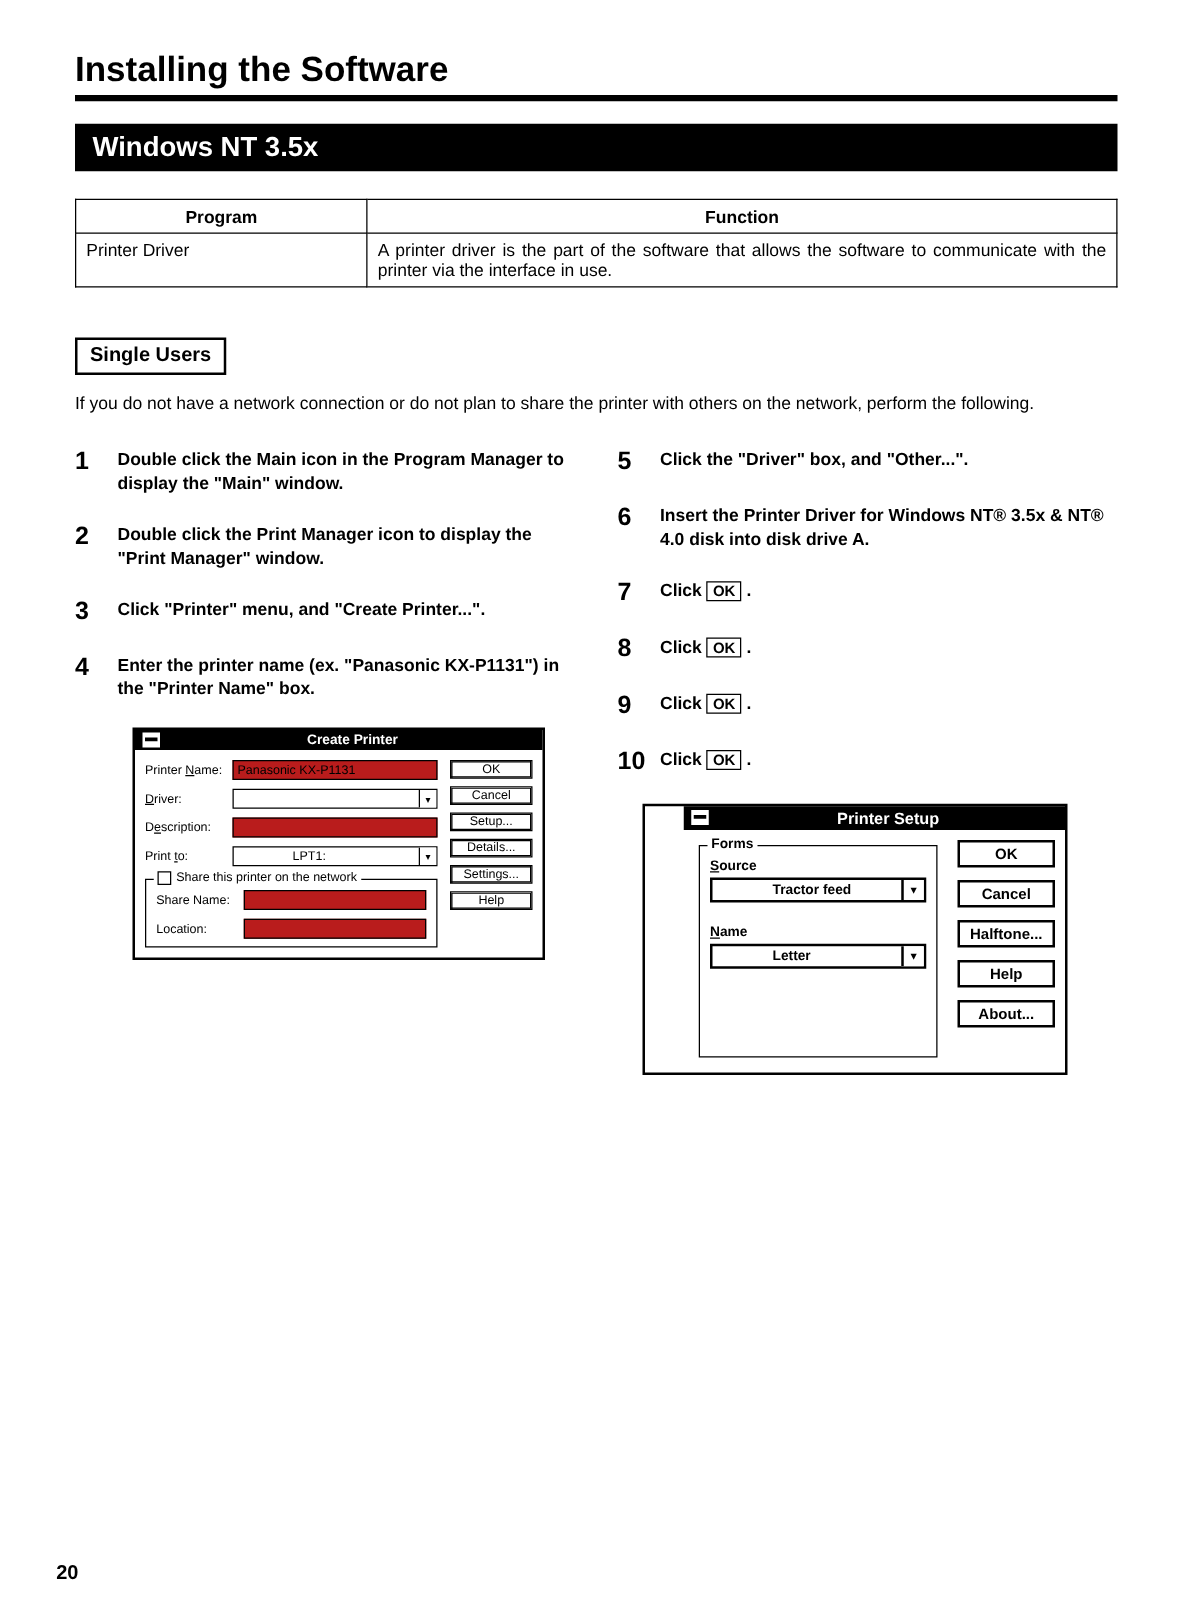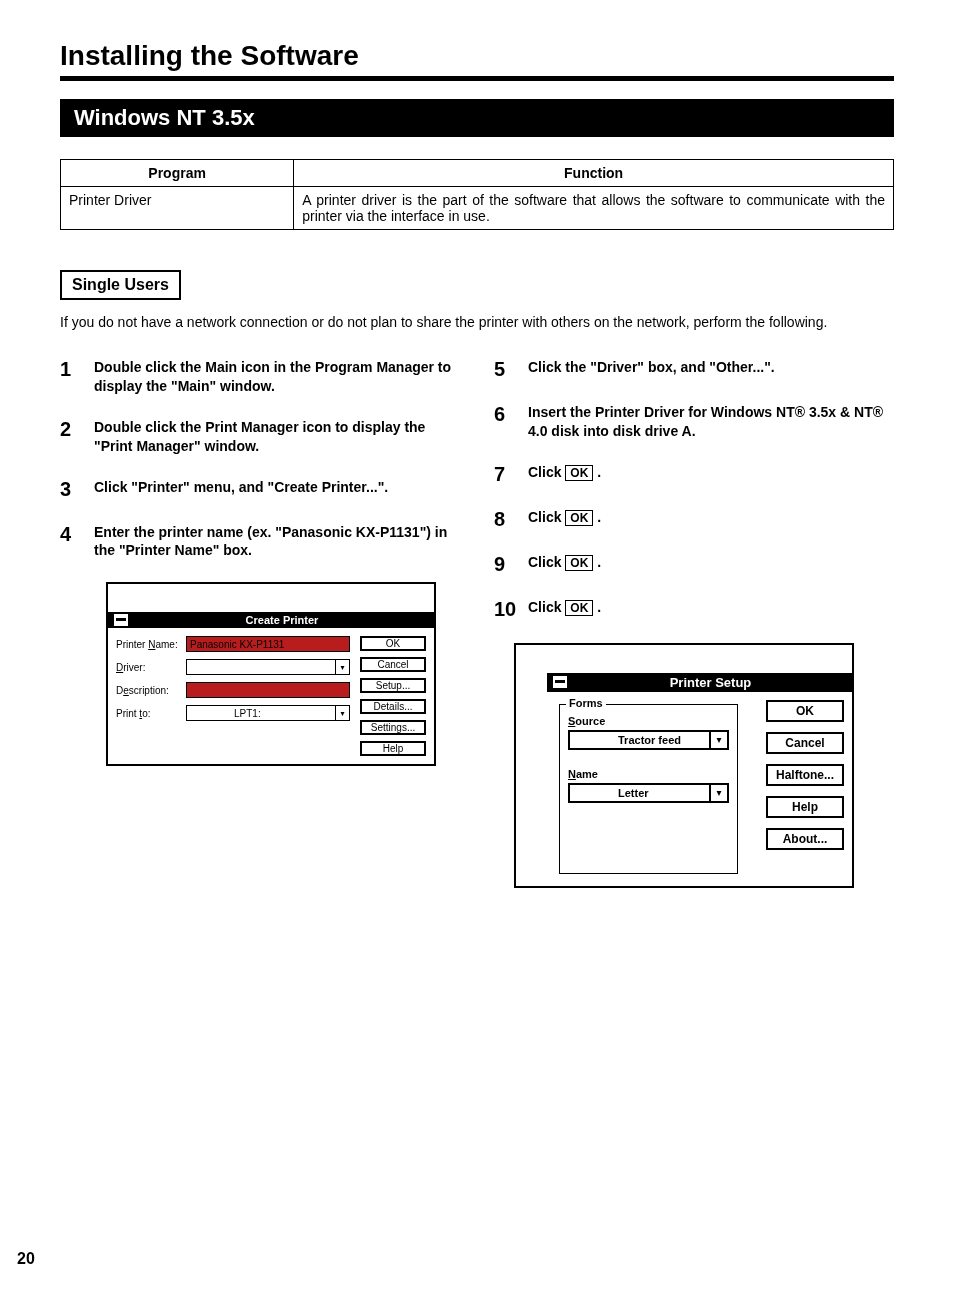--- a/index.html
+++ b/index.html
@@ -92,21 +92,20 @@
     font-size: 11px;
   }
   .dlg-title {
     background: #000;
     color: #fff;
     padding: 2px 6px;
     font-weight: bold;
     position: relative;
     display: flex;
     align-items: center;
-    margin-top: 28px;
   }
   .sysmenu {
     width: 14px; height: 12px;
     background: #fff;
     margin-right: 8px;
     position: relative;
   }
   .sysmenu::after {
     content: "";
     position: absolute;
@@ -189,21 +188,21 @@
   }
   .chk {
     width: 11px; height: 11px;
     border: 1.5px solid #000;
     display: inline-block;
     margin-right: 4px;
     vertical-align: middle;
   }
   
   .dlg2 { width: 340px; margin-left: 20px; margin-top: 6px; padding-left: 31px; }
-  .dlg2 .dlg-body { display: flex; gap: 24px; }
+  .dlg2 .dlg-body { display: flex; gap: 12px; }
   .dlg2 .form-col { padding: 4px; }
   .dlg2 .btn-col { width: 78px; gap: 10px; }
   .dlg2 .grp {
     border: 1px solid #000;
     padding: 10px 8px 16px 8px;
     position: relative;
     height: 170px;
   }
   .dlg2 .grp .legend {
     position: absolute;
@@ -220,21 +219,21 @@
   .dlg2 .combo .cbtn { width: 18px; font-size: 10px; border-left: 2px solid #000; }
   .dlg2 .dlg-btn {
     border: 2px solid #000;
     font-size: 12px;
     font-weight: bold;
     padding: 2px 2px;
     box-shadow: none;
   }
   .page-num {
     position: absolute;
-    left: 17px;
+    left: 45px;
     bottom: 28px;
     font-size: 16px;
     font-weight: bold;
   }
 </style>
 </head>
 <body>
 
 
 
@@ -299,20 +298,31 @@
           </div>
           <div class="field-row">
             <div class="field-label">D<span class="ul">e</span>scription:</div>
             <div class="field-input"></div>
           </div>
           <div class="field-row">
             <div class="field-label">Print <span class="ul">t</span>o:</div>
             <div class="combo">
               <div class="cval">LPT1:</div>
               <div class="cbtn">▾</div>
+            </div>
+          </div>
+          <div class="group-box">
+            <span class="legend"><span class="chk"></span><span class="ul">S</span>hare this printer on the network</span>
+            <div class="field-row">
+              <div class="field-label">Share Name:</div>
+              <div class="field-input"></div>
+            </div>
+            <div class="field-row" style="margin-bottom:0">
+              <div class="field-label">Location:</div>
+              <div class="field-input"></div>
             </div>
           </div>
         </div>
         <div class="btn-col">
           <div class="dlg-btn">OK</div>
           <div class="dlg-btn">Cancel</div>
           <div class="dlg-btn"><span class="ul">S</span>etup...</div>
           <div class="dlg-btn">Detai<span class="ul">l</span>s...</div>
           <div class="dlg-btn">Se<span class="ul">t</span>tings...</div>
           <div class="dlg-btn"><span class="ul">H</span>elp</div>

